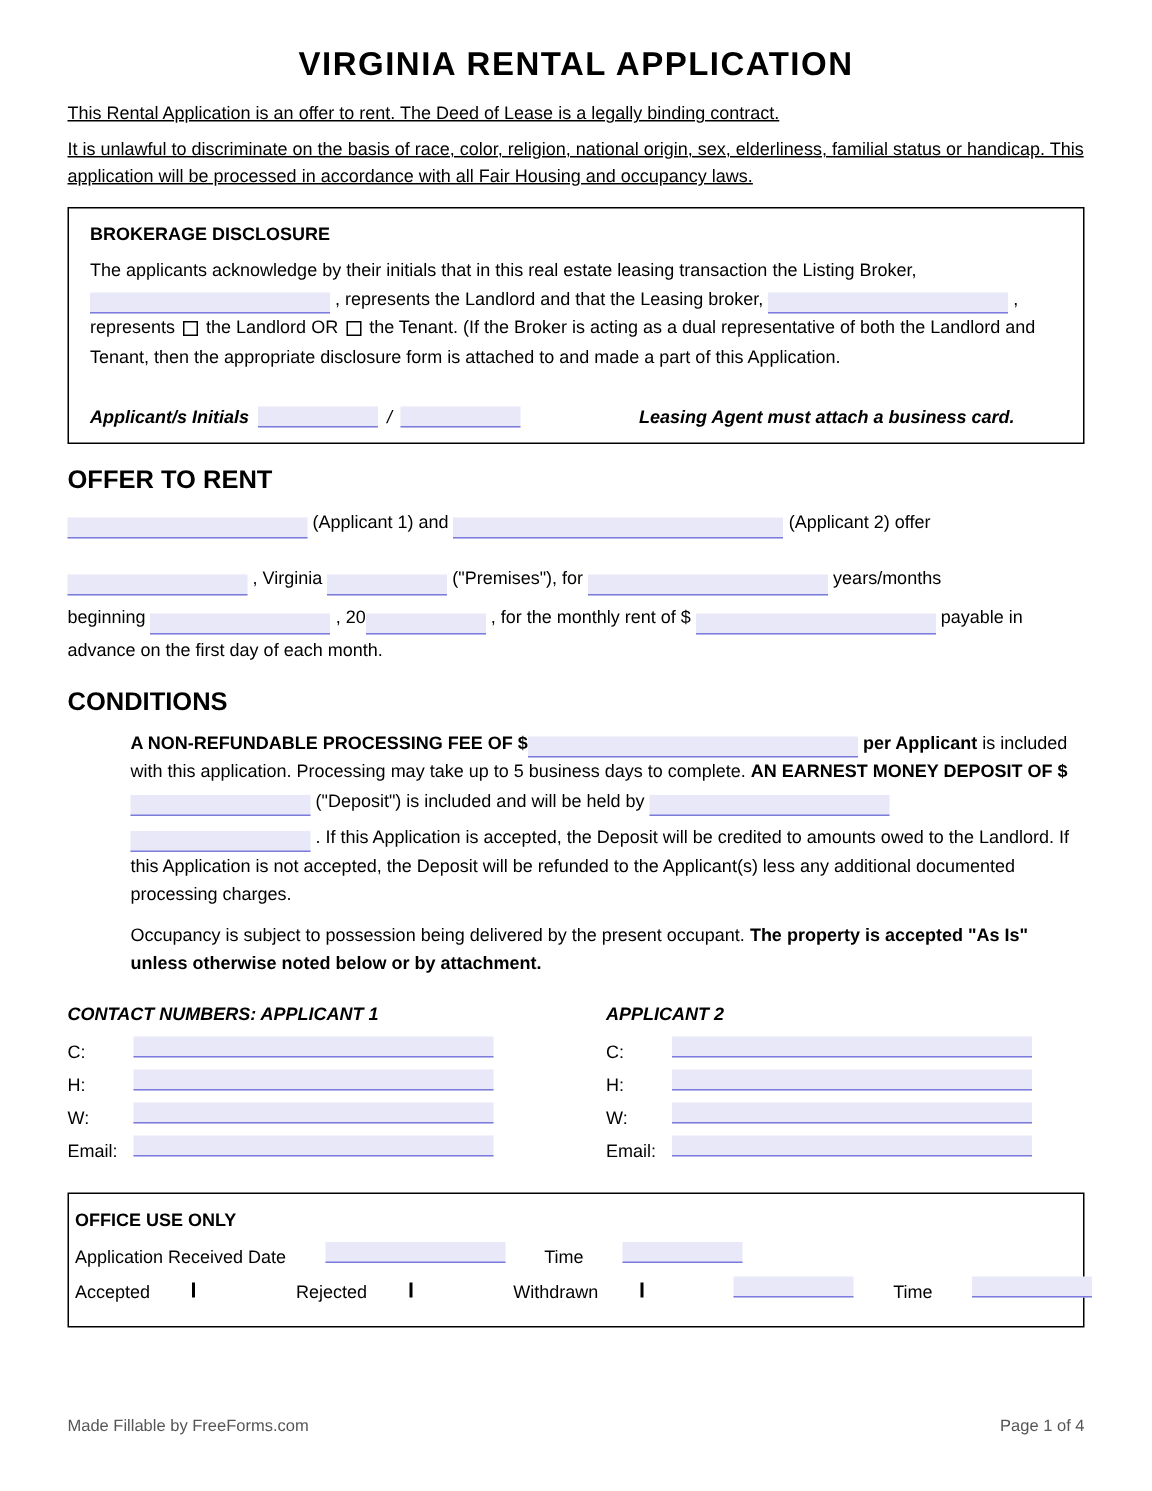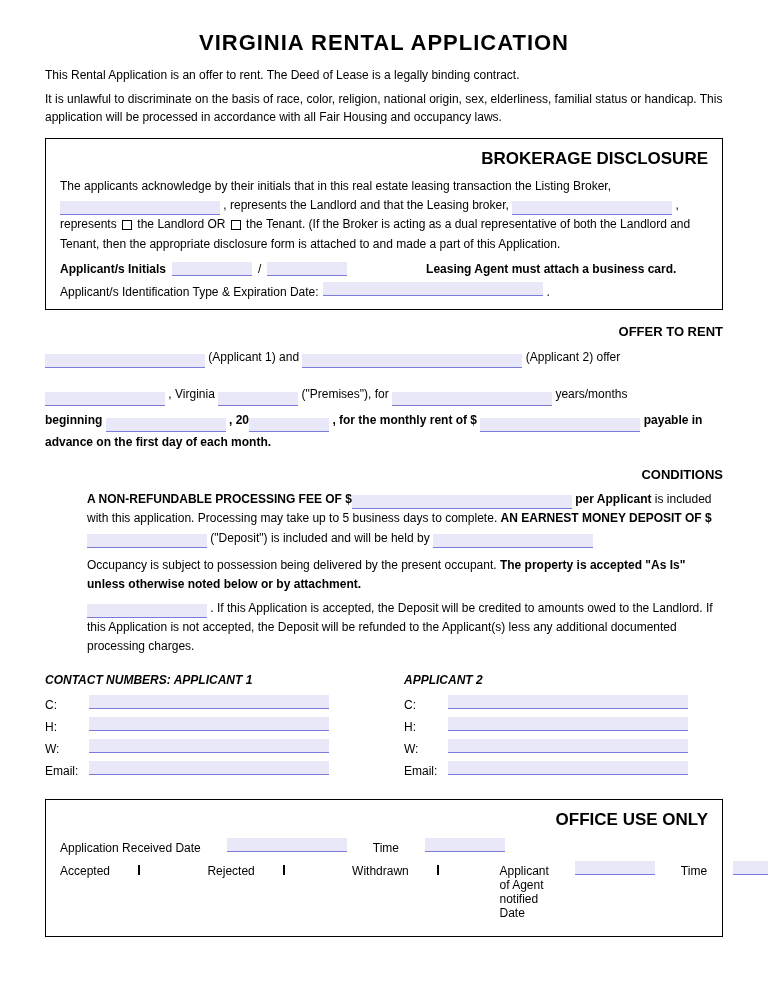--- a/index.html
+++ b/index.html
@@ -16,55 +16,57 @@
     h1.title {
       text-align: center;
       font-size: 22px;
       font-weight: bold;
       margin-bottom: 10px;
       letter-spacing: 1px;
     }
     p.intro {
       margin-bottom: 6px;
       line-height: 1.5;
+      text-decoration: underline;
     }
     .section-box {
       border: 1.5px solid #000;
       padding: 10px 14px;
       margin: 12px 0;
     }
     .section-title {
       font-weight: bold;
-      text-align: right;
+      text-align: left;
       margin-bottom: 8px;
+      font-size: 12px;
+    }
+    .section-heading {
+      font-weight: bold;
+      text-align: left;
       font-size: 17px;
-    }
-    .section-heading {
-      font-weight: bold;
-      text-align: right;
-      font-size: 13px;
       margin: 14px 0 8px 0;
     }
     .field-line {
       display: inline-block;
       border-bottom: 1.5px solid #7b7bdb;
       background: #e8e8f8;
       min-width: 80px;
       height: 14px;
       vertical-align: bottom;
     }
     p.body-text {
       line-height: 1.6;
       margin-bottom: 5px;
     }
     .initials-row {
       display: flex;
       align-items: center;
-      margin-top: 8px;
+      margin-top: 23px;
       gap: 6px;
+      font-style: italic;
     }
     .initials-row .label { font-weight: bold; }
     .id-row {
       margin-top: 6px;
       display: flex;
       align-items: baseline;
       gap: 4px;
     }
     .offer-block {
       line-height: 1.8;
@@ -90,21 +92,21 @@
       display: flex;
       align-items: baseline;
       margin-bottom: 5px;
       gap: 4px;
     }
     .contact-row .cl {
       min-width: 40px;
     }
     .office-box {
       border: 1.5px solid #000;
-      padding: 10px 14px;
+      padding: 10px 4px;
       margin-top: 16px;
     }
     .office-row {
       display: flex;
       align-items: baseline;
       gap: 26px;
       margin-bottom: 6px;
     }
     .footer-row {
       display: flex;
@@ -146,70 +148,66 @@
     , represents <span class="checkbox-sq"></span> the Landlord OR <span class="checkbox-sq"></span> the Tenant. (If the Broker is acting as a dual representative of both the Landlord and Tenant, then the appropriate disclosure form is attached to and made a part of this Application.
   </p>
   <div class="initials-row">
     <span class="label">Applicant/s Initials</span>
     <span class="field-line fxs"></span>
     /
     <span class="field-line fxs"></span>
     &nbsp;&nbsp;&nbsp;&nbsp;&nbsp;&nbsp;&nbsp;&nbsp;&nbsp;&nbsp;&nbsp;&nbsp;&nbsp;&nbsp;&nbsp;&nbsp;&nbsp;&nbsp;&nbsp;&nbsp;
     <span style="font-weight:bold;">Leasing Agent must attach a business card.</span>
   </div>
-  <div class="id-row">
-    <span>Applicant/s Identification Type &amp; Expiration Date:</span>
-    <span class="field-line fxl"></span>.
-  </div>
 </div>
 
 <div class="section-heading">OFFER TO RENT</div>
 
 <div class="offer-block">
   <div style="margin-bottom:16px;">
     <span class="field-line fl"></span>
     <span>(Applicant 1) and</span>
     <span class="field-line fxl"></span>
     <span>(Applicant 2) offer</span>
   </div>
   <div style="margin-bottom:4px;">
     <span class="field-line fm"></span>
     <span>, Virginia</span>
     <span class="field-line fs"></span>
     <span>("Premises"), for</span>
     <span class="field-line fl"></span>
     <span>years/months</span>
   </div>
-  <div style="margin-bottom:4px;font-weight:bold;">
+  <div style="margin-bottom:4px;">
     <span>beginning</span>
     <span class="field-line fm"></span>
     <span>, 20</span><span class="field-line fxs"></span>
     <span>, for the monthly rent of $</span>
     <span class="field-line fl"></span>
     <span>payable in advance on the first day of each month.</span>
   </div>
 </div>
 
 <div class="section-heading">CONDITIONS</div>
 
 <div class="conditions-block">
   <p class="body-text">
     <strong>A NON-REFUNDABLE PROCESSING FEE OF $</strong><span class="field-line fxl"></span>
     <strong> per Applicant</strong> is included with this application. Processing may take up to 5 business days to complete. <strong>AN EARNEST MONEY DEPOSIT OF $</strong>
     <span class="field-line fm"></span>
     <span>("Deposit") is included and will be held by</span>
     <span class="field-line fl"></span>
   </p>
+  <p class="body-text">
+    <span class="field-line fm"></span>
+    <span>. If this Application is accepted, the Deposit will be credited to amounts owed to the Landlord. If this Application is not accepted, the Deposit will be refunded to the Applicant(s) less any additional documented processing charges.</span>
+  </p>
   <p class="body-text" style="margin-top:8px;">
     <span>Occupancy is subject to possession being delivered by the present occupant.</span>
     <strong>The property is accepted "As Is" unless otherwise noted below or by attachment.</strong>
-  </p>
-  <p class="body-text">
-    <span class="field-line fm"></span>
-    <span>. If this Application is accepted, the Deposit will be credited to amounts owed to the Landlord. If this Application is not accepted, the Deposit will be refunded to the Applicant(s) less any additional documented processing charges.</span>
   </p>
 </div>
 
 <div class="contact-section">
   <div class="contact-col">
     <div class="col-title">CONTACT NUMBERS: APPLICANT 1</div>
     <div class="contact-row">
       <span class="cl">C:</span>
       <span class="field-line fcontact"></span>
     </div>
@@ -258,21 +256,20 @@
   <div class="office-row">
     <span>Accepted</span>
     <span class="checkbox-sq"></span>
     &nbsp;&nbsp;&nbsp;&nbsp;
     <span>Rejected</span>
     <span class="checkbox-sq"></span>
     &nbsp;&nbsp;&nbsp;&nbsp;
     <span>Withdrawn</span>
     <span class="checkbox-sq"></span>
     &nbsp;&nbsp;
-    <span>Applicant of Agent notified  Date</span>
     <span class="field-line fxs"></span>
     <span>Time</span>
     <span class="field-line fxs"></span>
   </div>
 </div>
 
 <div class="footer-row">
   <span>Made Fillable by FreeForms.com</span>
   <span>Page 1 of 4</span>
 </div>

